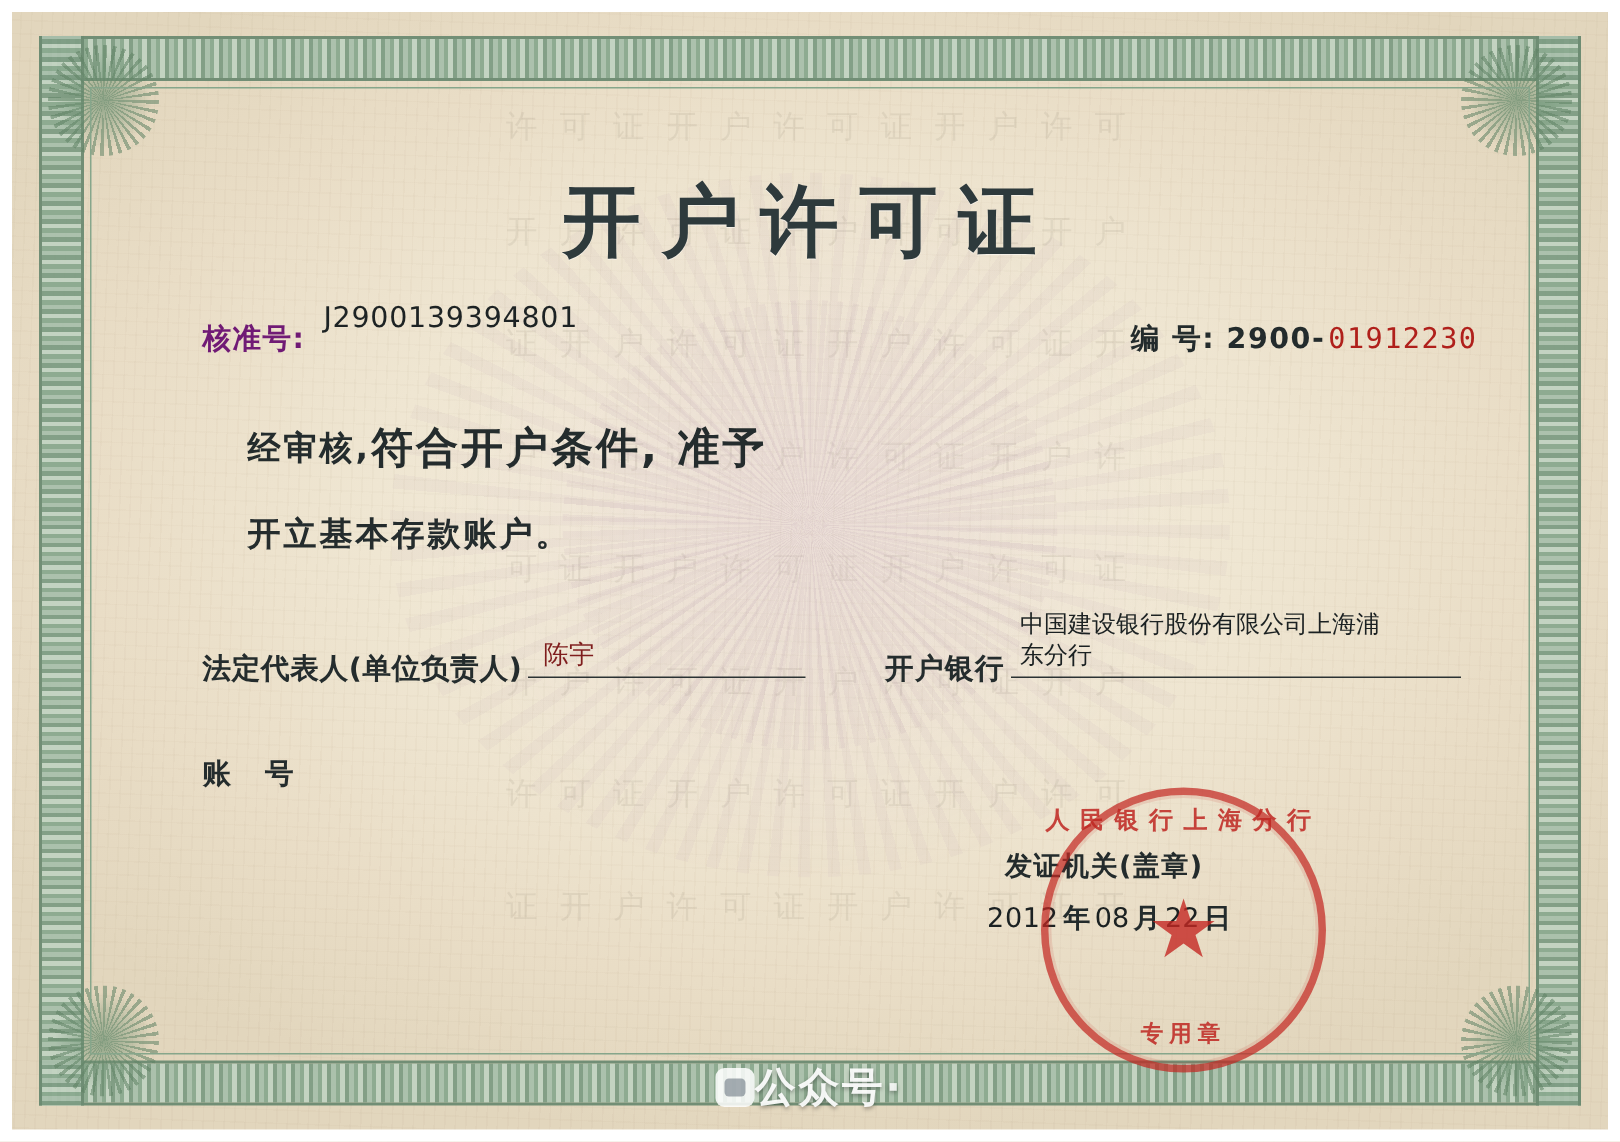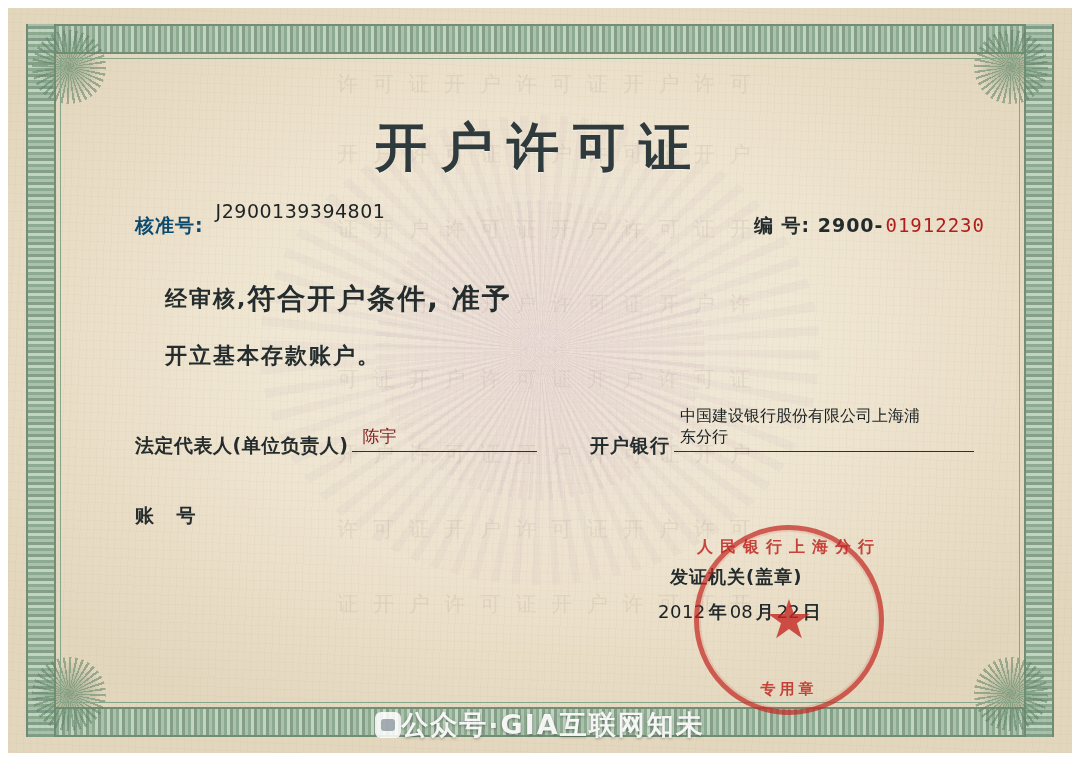--- a/index.html
+++ b/index.html
@@ -188,21 +188,21 @@
     position: absolute;
     display: flex;
     align-items: flex-end;
     color: #242c2d;
   }
 
   .lbl {
     font-size: 19px;
     font-weight: bold;
     letter-spacing: 1px;
-    color: #0c4a6e;
+    color: #701a75;
     white-space: nowrap;
   }
 
   .val {
     font-size: 18px;
     color: #1d2324;
     white-space: nowrap;
   }
 
   
@@ -573,17 +573,16 @@
     <div class="ring"></div>
     <div class="seal-top-text">人民银行上海分行</div>
     <div class="star">★</div>
     <div class="seal-bottom-text">专用章</div>
   </div>
 
   <div class="watermark">
     <span class="wm-icon"></span>
     <span>公众号</span>
     <span class="wm-sep">·</span>
-    <span>GIA互联网知未</span>
   </div>
 
   <div class="scan-edge"></div>
 </div>
 
 </body></html>

